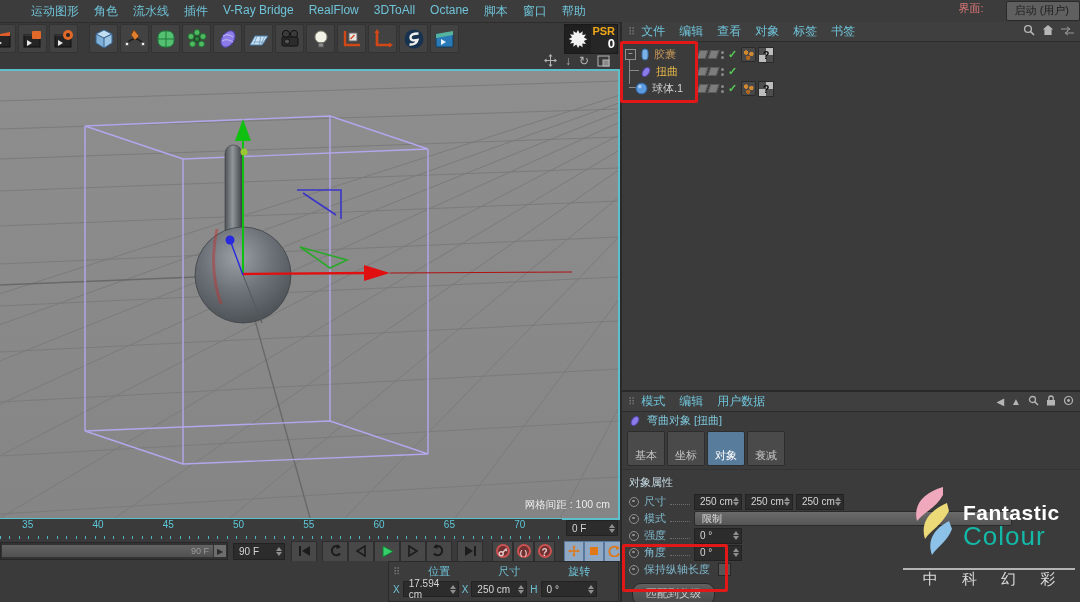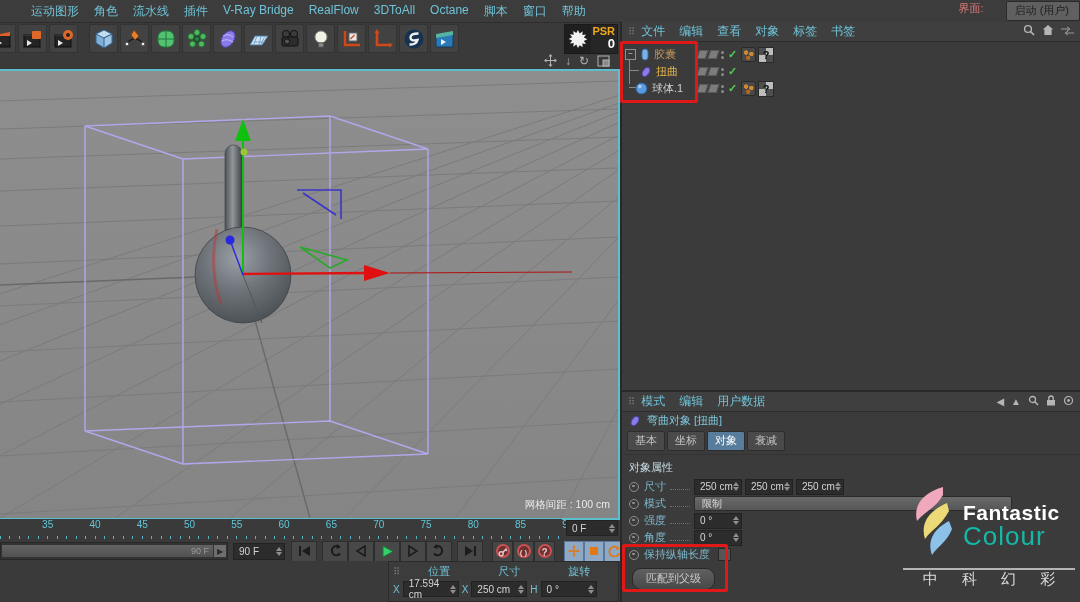--- a/index.html
+++ b/index.html
@@ -25,21 +25,21 @@
   .psr .plab{color:#f0a818;font-weight:bold;font-size:11px;margin-top:1px;}
   .psr .pval{color:#fff;font-size:13px;font-weight:bold;}
   
   .vpstrip{position:absolute;left:0;top:52px;width:620px;height:17px;display:flex;justify-content:flex-end;
            align-items:center;gap:8px;padding-right:10px;box-sizing:border-box;color:#b4b4b4;}
   .vpnav{font-size:12px;line-height:1;cursor:pointer;display:flex;align-items:center;}
   .viewport{position:absolute;left:0;top:69px;width:618px;height:447px;background:#3b82f6;
             border-top:2px solid #5cc0cc;border-bottom:2px solid #5cc0cc;border-right:2px solid #5cc0cc;}
   .gridlabel{position:absolute;right:8px;bottom:6px;font-size:10.5px;color:#ececec;text-shadow:0 0 2px #777;}
   
-  .ruler{position:absolute;left:0;top:519px;width:562px;height:20px;background:#3a3a3a;display:flex;padding-left:24px;box-sizing:border-box;}
+  .ruler{position:absolute;left:0;top:519px;width:562px;height:20px;background:#3a3a3a;display:flex;padding-left:4px;box-sizing:border-box;gap:23px;}
   .ruler::after{content:"";position:absolute;left:0;right:0;bottom:0;height:3px;
                 background:repeating-linear-gradient(90deg,#55b4c4 0 1px,transparent 1px 9.45px);}
   .rnum{width:47.3px;text-align:center;font-size:10px;color:#5fc8d8;flex:0 0 auto;}
   .cframe{position:absolute;left:566px;top:520px;width:52px;height:17px;}
   .fld{background:#2c2c2c;border:1px solid #222;color:#d5d5d5;font-size:10px;display:flex;align-items:center;
        padding-left:5px;box-sizing:border-box;height:16px;}
   .spin{margin-left:auto;margin-right:2px;display:flex;flex-direction:column;gap:1px;align-items:center;flex:0 0 auto;}
   .spin i{width:0;height:0;border-left:3px solid transparent;border-right:3px solid transparent;display:block;}
   .spin .u{border-bottom:4px solid #8f8f8f;} .spin .d{border-top:4px solid #8f8f8f;}
   .transport{position:absolute;left:0;top:541px;width:620px;height:20px;display:flex;align-items:center;overflow:hidden;}
@@ -80,21 +80,21 @@
   .mtag{width:13px;height:13px;background:#484848;border:1px solid #2a2a2a;border-radius:2px;
         background-image:radial-gradient(circle at 32% 35%,#d08830 2px,transparent 2.4px),
                          radial-gradient(circle at 72% 45%,#d08830 2px,transparent 2.4px),
                          radial-gradient(circle at 48% 75%,#b06820 2px,transparent 2.4px);}
   .qtag{width:14px;height:14px;background:conic-gradient(#bdbdbd 0 25%,#4e4e4e 0 50%,#bdbdbd 0 75%,#4e4e4e 0);
         color:#0c0c0c;font-weight:bold;font-size:11px;line-height:14px;text-align:center;border:1px solid #2a2a2a;}
   .tline{position:absolute;background:#8a8a8a;}
   .am{position:absolute;left:620px;top:390px;width:460px;height:212px;background:#3b3b3b;border-left:2px solid #292929;border-top:2px solid #292929;box-sizing:border-box;}
   .amtitle{display:flex;align-items:center;gap:6px;height:17px;padding-left:7px;color:#7fc8dc;font-size:11px;}
   .amtabs{display:flex;gap:2px;padding:2px 0 3px 5px;font-size:11px;}
-  .tab{padding:1px 7px 2px;background:#4a4a4a;border:1px solid #2d2d2d;color:#c2c2c2;border-radius:2px;cursor:pointer;}
+  .tab{padding:16px 7px 2px;background:#4a4a4a;border:1px solid #2d2d2d;color:#c2c2c2;border-radius:2px;cursor:pointer;}
   .tab.active{background:#587c9c;color:#fff;}
   .amsec{padding:5px 0 3px 7px;color:#c8dde6;font-size:11px;border-top:1px solid #333;}
   .arow{display:flex;align-items:center;height:17px;padding-left:7px;font-size:11px;color:#7fb8cc;}
   .adot{width:8px;height:8px;border:1px solid #8f8f8f;border-radius:50%;margin-right:5px;position:relative;flex:0 0 auto;}
   .adot::after{content:"";position:absolute;left:2px;top:2px;width:2.5px;height:2.5px;border-radius:50%;background:#8f8f8f;}
   .alab{width:50px;display:flex;align-items:baseline;overflow:hidden;white-space:nowrap;}
   .leader{flex:1;border-bottom:1px dotted #6e6e6e;margin:0 4px 3px 4px;height:8px;}
   .afld{width:48px;margin-right:3px;}
   .drop{width:318px;height:15px;background:linear-gradient(#6a6a6a,#565656);border:1px solid #2a2a2a;border-radius:2px;
         color:#dcdcdc;font-size:10px;display:flex;align-items:center;padding-left:7px;box-sizing:border-box;}

